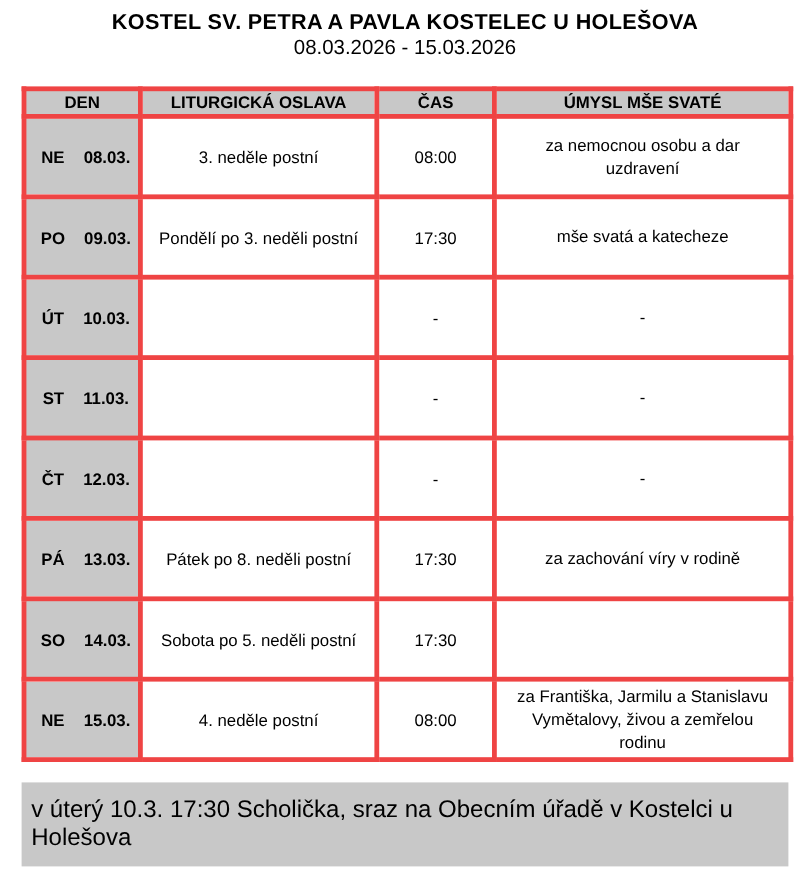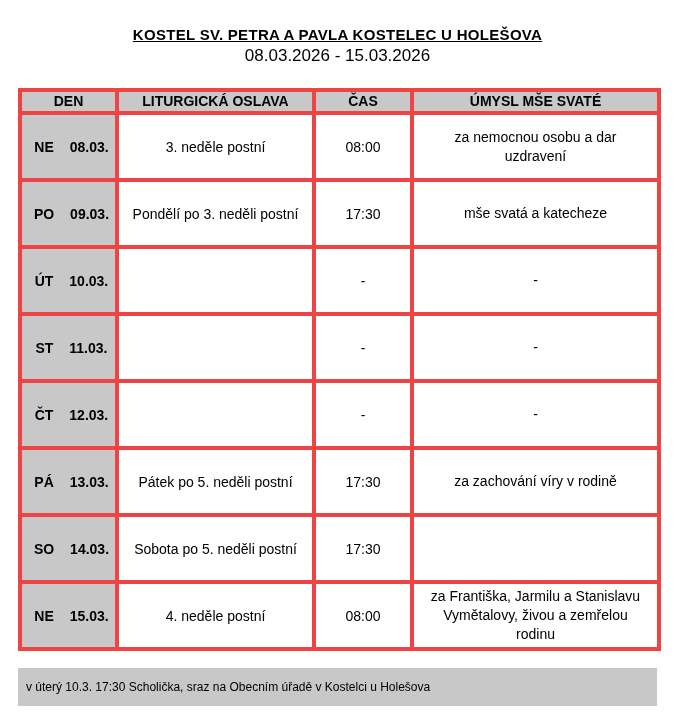--- a/index.html
+++ b/index.html
@@ -16,26 +16,25 @@
 
   
   .title-block { text-align: center; }
   .title-line1 {
     font-size: 15px;
     font-weight: bold;
     letter-spacing: 0.3px;
     line-height: 19px;
   }
   .title-line2 {
-    font-size: 15px;
+    font-size: 18px;
     font-weight: bold;
     letter-spacing: 0.3px;
     line-height: 19px;
-    margin-top: 18px;
-    text-decoration: underline;
+    margin-top: 2px;
   }
   .date-range {
     font-size: 17px;
     line-height: 18px;
     margin-top: 3px;
   }
 
   
   table.schedule {
     border-collapse: collapse;
@@ -70,21 +69,21 @@
   td.day-cell .day-date { display: inline-block; margin-left: 12px; }
   td.celebration-cell { padding: 0 2px; border-radius: 25px; }
   td.time-cell { padding: 0 2px; }
   td.intention-cell { padding: 0 13px; line-height: 19px; }
 
   
   .footer-note {
     margin: 17px 18px 0 18px;
     width: 639px;
     background: #c8c8c8;
-    font-size: 12px;
+    font-size: 20px;
     text-align: left;
     padding: 12px 8px 12px 8px;
   }
 </style>
 </head>
 <body>
 
 <div class="page">
 
   <div class="title-block">
@@ -151,21 +150,21 @@
         </td>
         <td class="celebration-cell"></td>
         <td class="time-cell">-</td>
         <td class="intention-cell">-</td>
       </tr>
       <tr>
         <td class="day-cell">
           <span class="day-abbr">PÁ</span>
           <span class="day-date">13.03.</span>
         </td>
-        <td class="celebration-cell">Pátek po 5. neděli postní</td>
+        <td class="celebration-cell">Pátek po 8. neděli postní</td>
         <td class="time-cell">17:30</td>
         <td class="intention-cell">za zachování víry v rodině</td>
       </tr>
       <tr>
         <td class="day-cell">
           <span class="day-abbr">SO</span>
           <span class="day-date">14.03.</span>
         </td>
         <td class="celebration-cell">Sobota po 5. neděli postní</td>
         <td class="time-cell">17:30</td>

